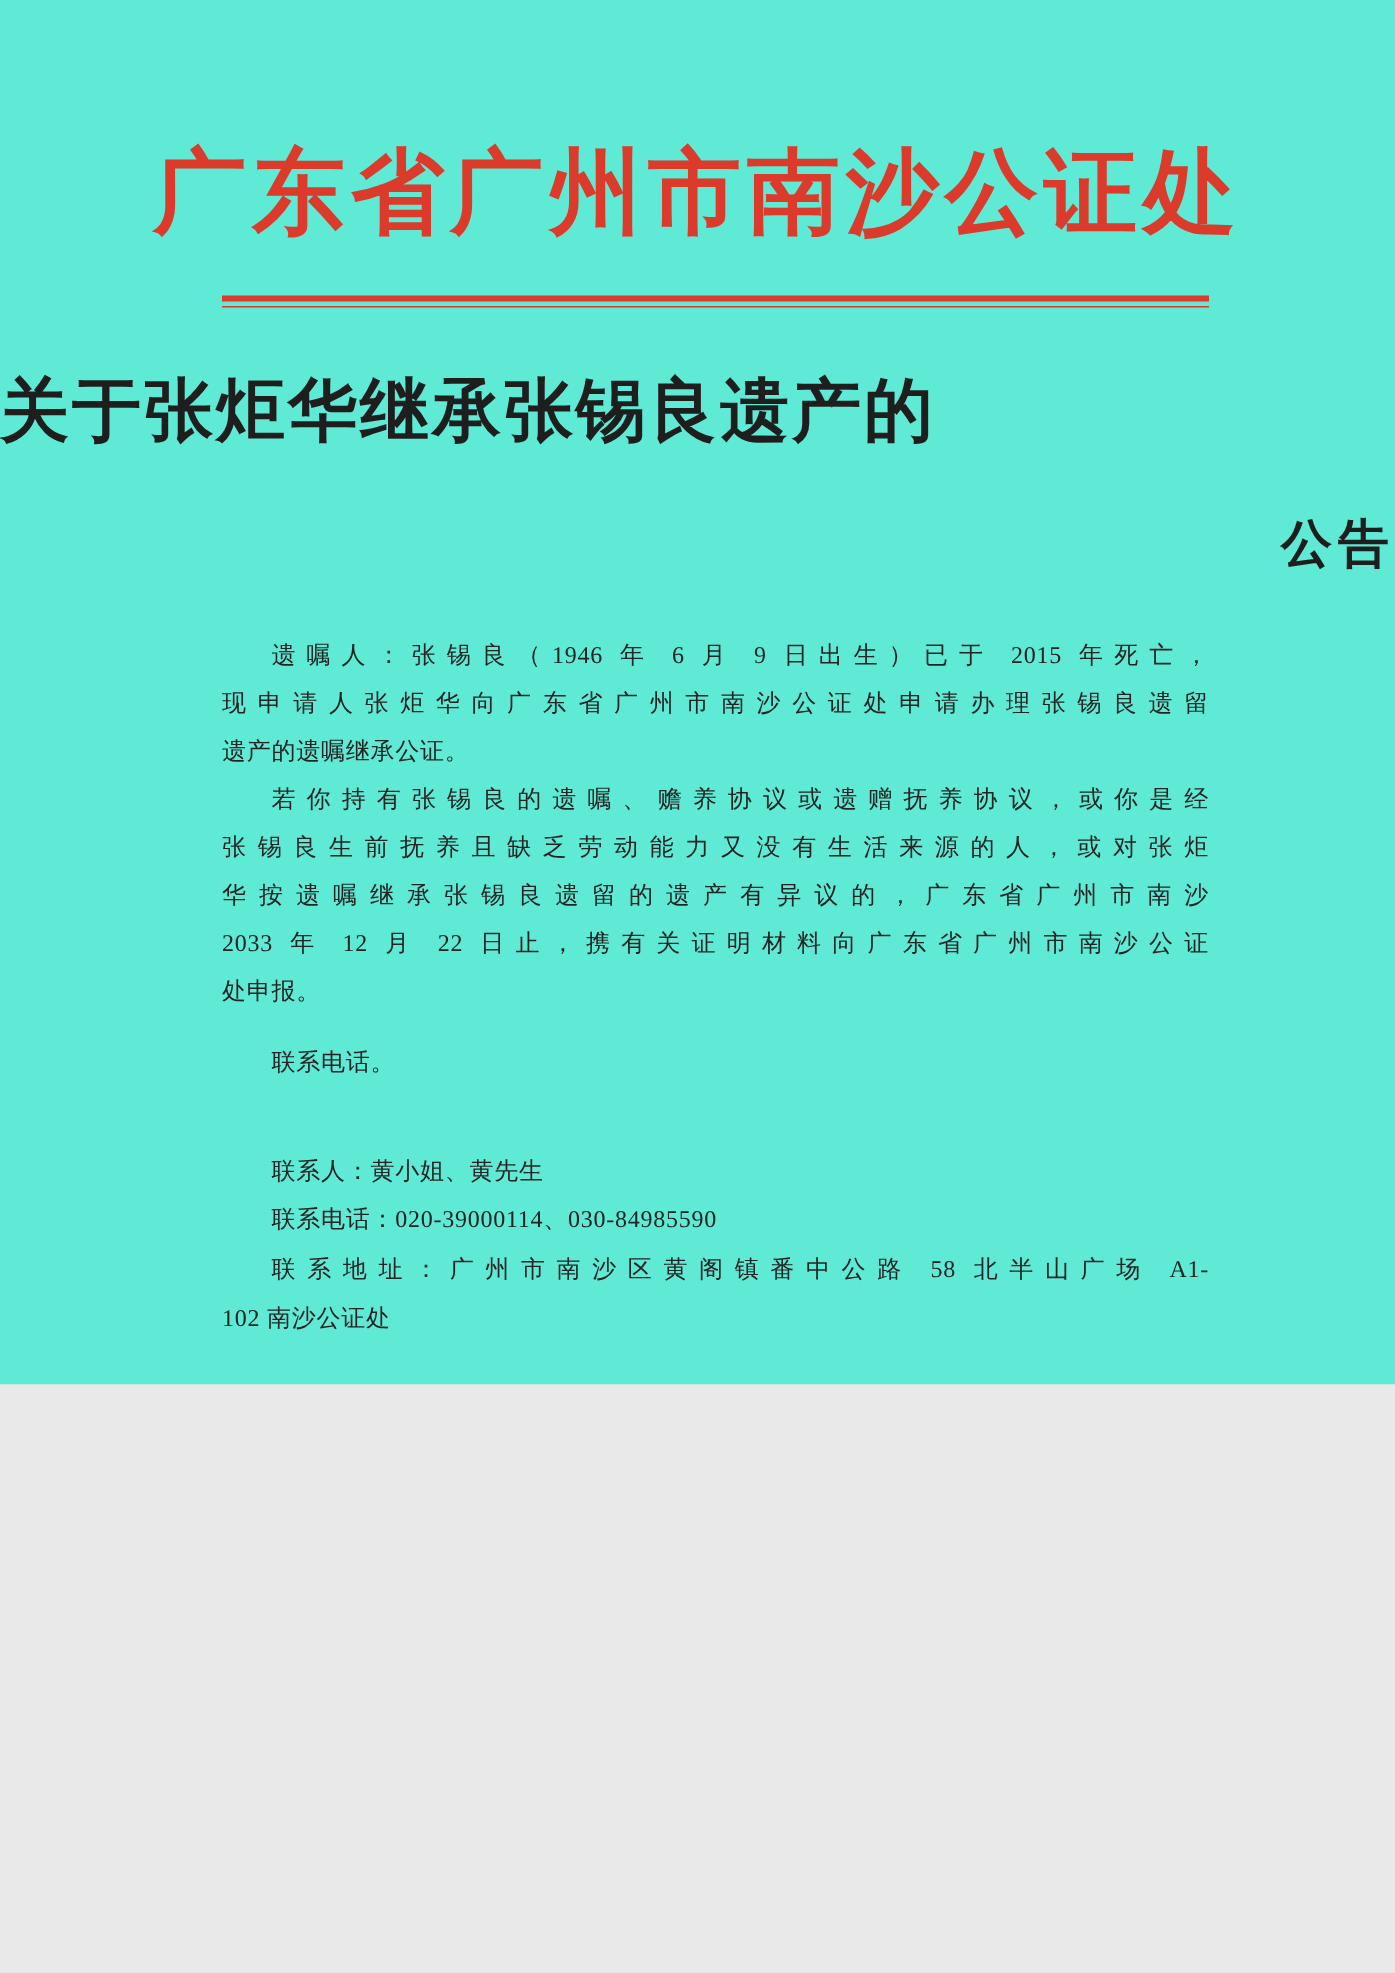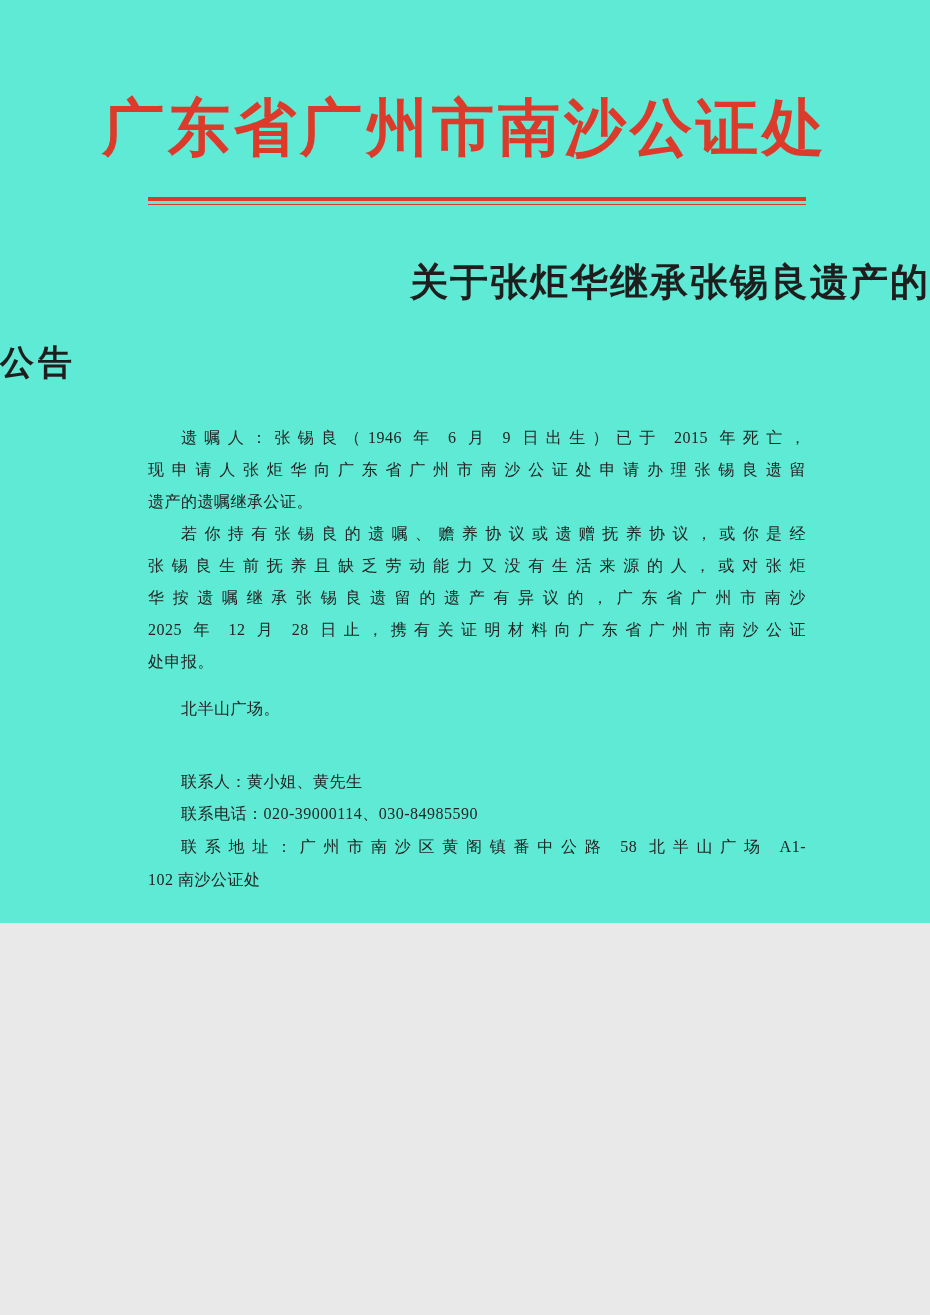--- a/index.html
+++ b/index.html
@@ -21,27 +21,27 @@
     color:#dc3a2a;
     white-space:nowrap;
   }
   .ruleline{
     position:absolute;top:197px;left:148px;width:658px;
     height:3px;
     border-top:4.5px solid #dc3a2a;
     border-bottom:1.5px solid #dc3a2a;
   }
   .title1{
-    position:absolute;top:257px;left:0;width:100%;
-    text-align:right;font-size:38px;font-weight:bold;
+    position:absolute;top:243px;left:0;width:100%;
+    text-align:left;font-size:46px;font-weight:bold;
     letter-spacing:2px;color:#1e1e1e;
   }
   .title2{
     position:absolute;top:340px;left:0;width:100%;
-    text-align:left;font-size:34px;font-weight:bold;
+    text-align:right;font-size:34px;font-weight:bold;
     letter-spacing:4px;color:#1e1e1e;
   }
   
   .ln{
     position:absolute;left:148px;width:658px;
     font-size:16px;line-height:28px;
     letter-spacing:0.5px;color:#242424;
   }
   .ind{text-indent:33px;}
   .jst{text-align:justify;text-align-last:justify;}
@@ -74,23 +74,23 @@
 
   <div class="title1">关于张炬华继承张锡良遗产的</div>
   <div class="title2">公告</div>
 
   <div class="ln ind jst" style="top:424px">遗嘱人：张锡良（1946 年 6 月 9 日出生）已于 2015 年死亡，</div>
   <div class="ln jst" style="top:456px">现申请人张炬华向广东省广州市南沙公证处申请办理张锡良遗留</div>
   <div class="ln ind jst" style="top:520px">若你持有张锡良的遗嘱、赡养协议或遗赠抚养协议，或你是经</div>
   <div class="ln" style="top:488px">遗产的遗嘱继承公证。</div>
   <div class="ln jst" style="top:552px">张锡良生前抚养且缺乏劳动能力又没有生活来源的人，或对张炬</div>
   <div class="ln jst" style="top:584px">华按遗嘱继承张锡良遗留的遗产有异议的，广东省广州市南沙</div>
-  <div class="ln jst" style="top:616px">2025 年 12 月 28 日止，携有关证明材料向广东省广州市南沙公证</div>
+  <div class="ln jst" style="top:616px">2033 年 12 月 22 日止，携有关证明材料向广东省广州市南沙公证</div>
   <div class="ln" style="top:648px">处申报。</div>
-  <div class="ln ind" style="top:695px">北半山广场。</div>
+  <div class="ln ind" style="top:695px">联系电话。</div>
   <div class="ln ind" style="top:768px">联系人：黄小姐、黄先生</div>
   <div class="ln ind" style="top:800px">联系电话：020-39000114、030-84985590</div>
   <div class="ln ind jst" style="top:833px">联系地址：广州市南沙区黄阁镇番中公路 58 北半山广场 A1-</div>
   <div class="ln" style="top:866px">102 南沙公证处</div>
 
   <div class="sig-org">广东省广州市南沙公证处</div>
   <div class="sig-date">2025 年 12 月 9 日</div>
 
   <svg class="stamp" viewBox="0 0 200 200">
     <defs>

